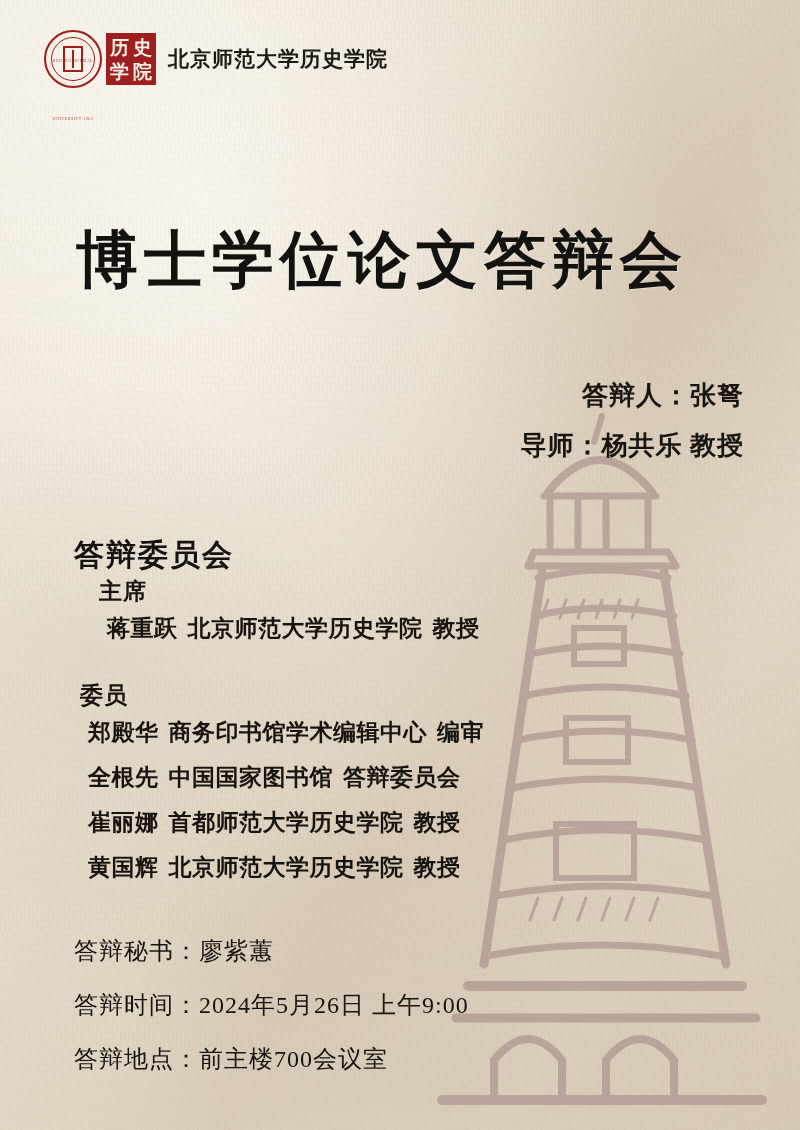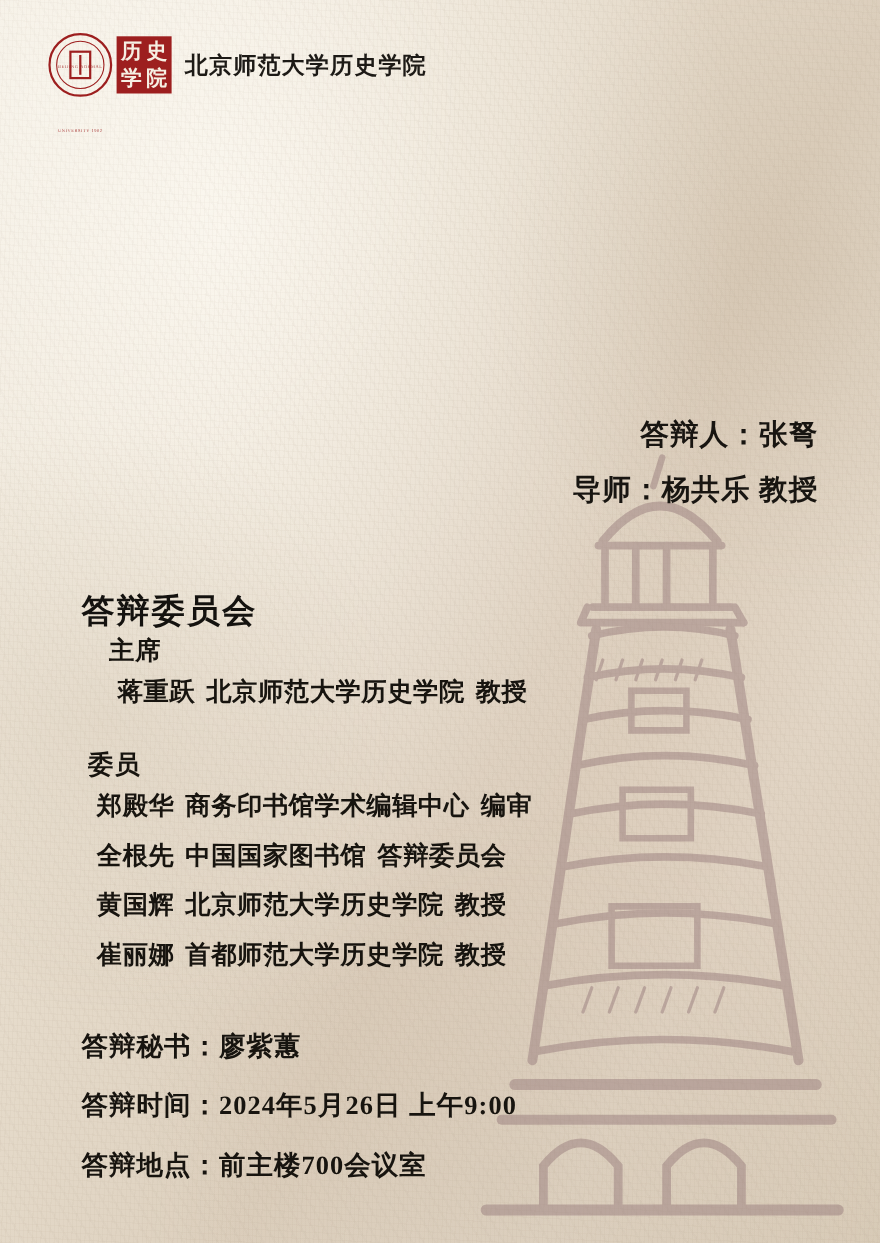--- a/index.html
+++ b/index.html
@@ -214,21 +214,21 @@
   .group.members { top: 680px; }
 
   
   .footer-info {
     position: absolute;
     left: 74px;
     top: 935px;
   }
   .footer-line {
     font-size: 24px;
-    font-weight: bold;
+    font-weight: normal;
     color: #17140f;
     letter-spacing: 1px;
     margin-bottom: 22px;
     white-space: nowrap;
   }
 </style>
 </head>
 <body>
 
 <div class="poster">
@@ -291,20 +291,21 @@
       <div class="seal-square">
         <span>历</span>
         <span>史</span>
         <span>学</span>
         <span>院</span>
       </div>
     </div>
     <div class="school-name">北京师范大学历史学院</div>
   </div>
 
+  <div class="main-title">博士学位论文答辩会</div>
 
   <div class="meta-line l2">导师：杨共乐 教授</div>
   <div class="meta-line l1">答辩人：张弩</div>
 
   <div class="committee-heading">答辩委员会</div>
 
   <div class="group chair">
     <div class="group-label">主席</div>
     <div class="member">
       <span>蒋重跃</span><span class="sep"></span><span>北京师范大学历史学院</span><span class="sep"></span><span>教授</span>
@@ -314,24 +315,24 @@
   <div class="group members">
     <div class="group-label">委员</div>
 
     <div class="member">
       <span>郑殿华</span><span class="sep"></span><span>商务印书馆学术编辑中心</span><span class="sep"></span><span>编审</span>
     </div>
     <div class="member">
       <span>全根先</span><span class="sep"></span><span>中国国家图书馆</span><span class="sep"></span><span>答辩委员会</span>
     </div>
     <div class="member">
+      <span>崔丽娜</span><span class="sep"></span><span>首都师范大学历史学院</span><span class="sep"></span><span>教授</span>
+    </div>
+    <div class="member">
       <span>黄国辉</span><span class="sep"></span><span>北京师范大学历史学院</span><span class="sep"></span><span>教授</span>
-    </div>
-    <div class="member">
-      <span>崔丽娜</span><span class="sep"></span><span>首都师范大学历史学院</span><span class="sep"></span><span>教授</span>
     </div>
   </div>
 
   <div class="footer-info">
     <div class="footer-line">答辩秘书：廖紫蕙</div>
     <div class="footer-line">答辩时间：2024年5月26日 上午9:00</div>
     <div class="footer-line">答辩地点：前主楼700会议室</div>
   </div>
 
 </div>

